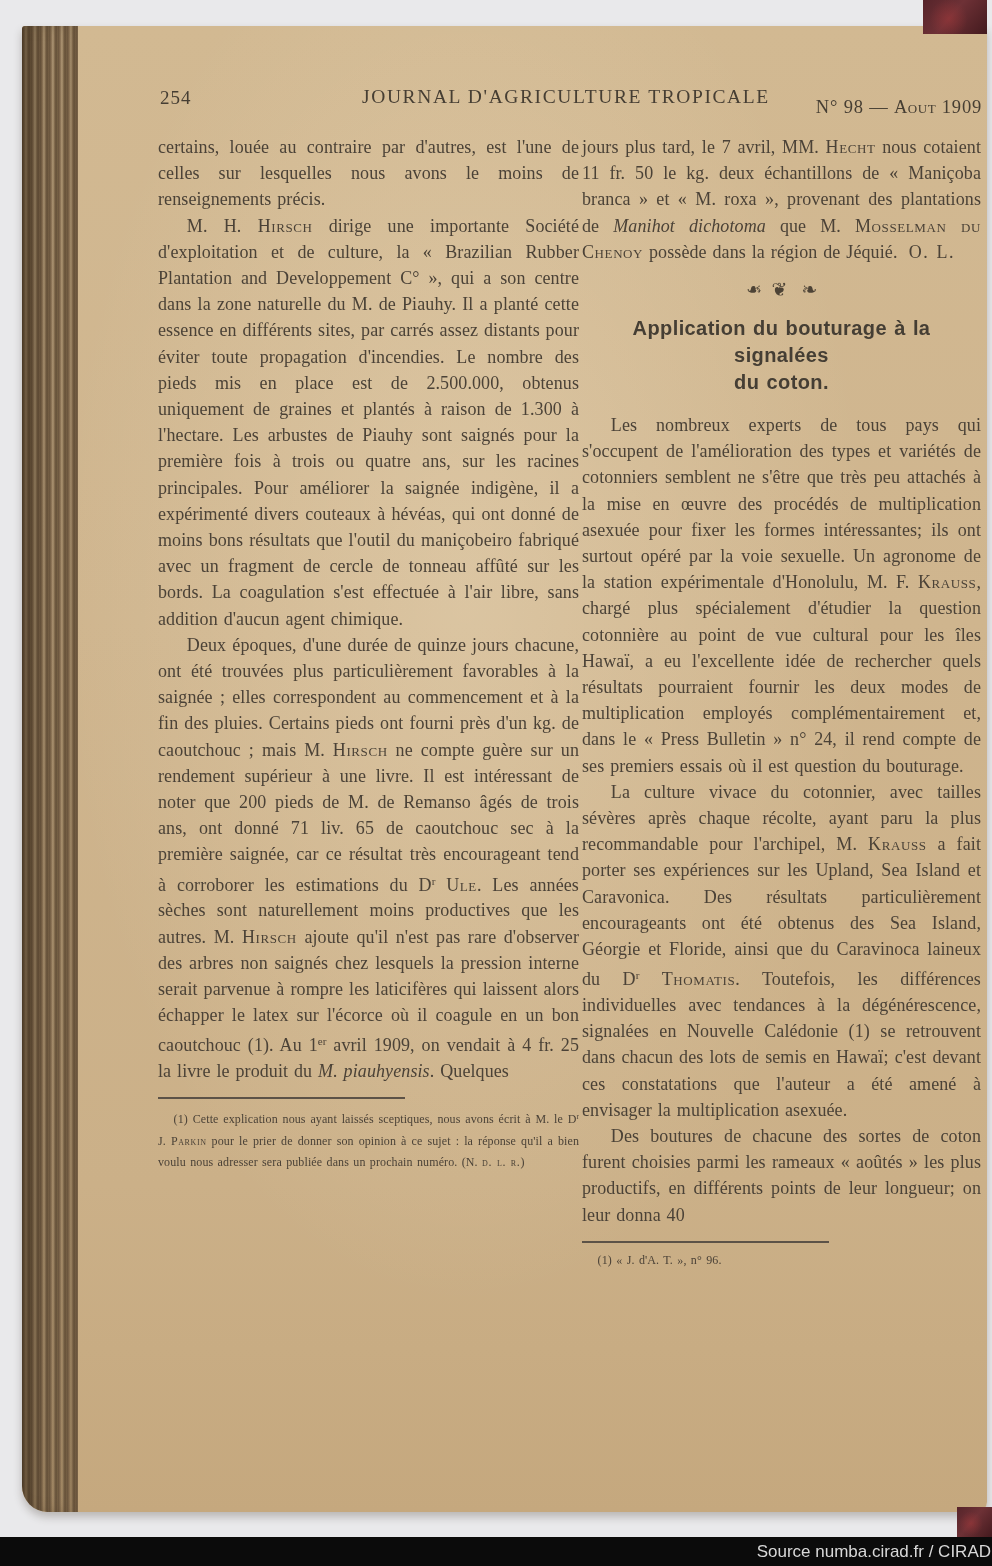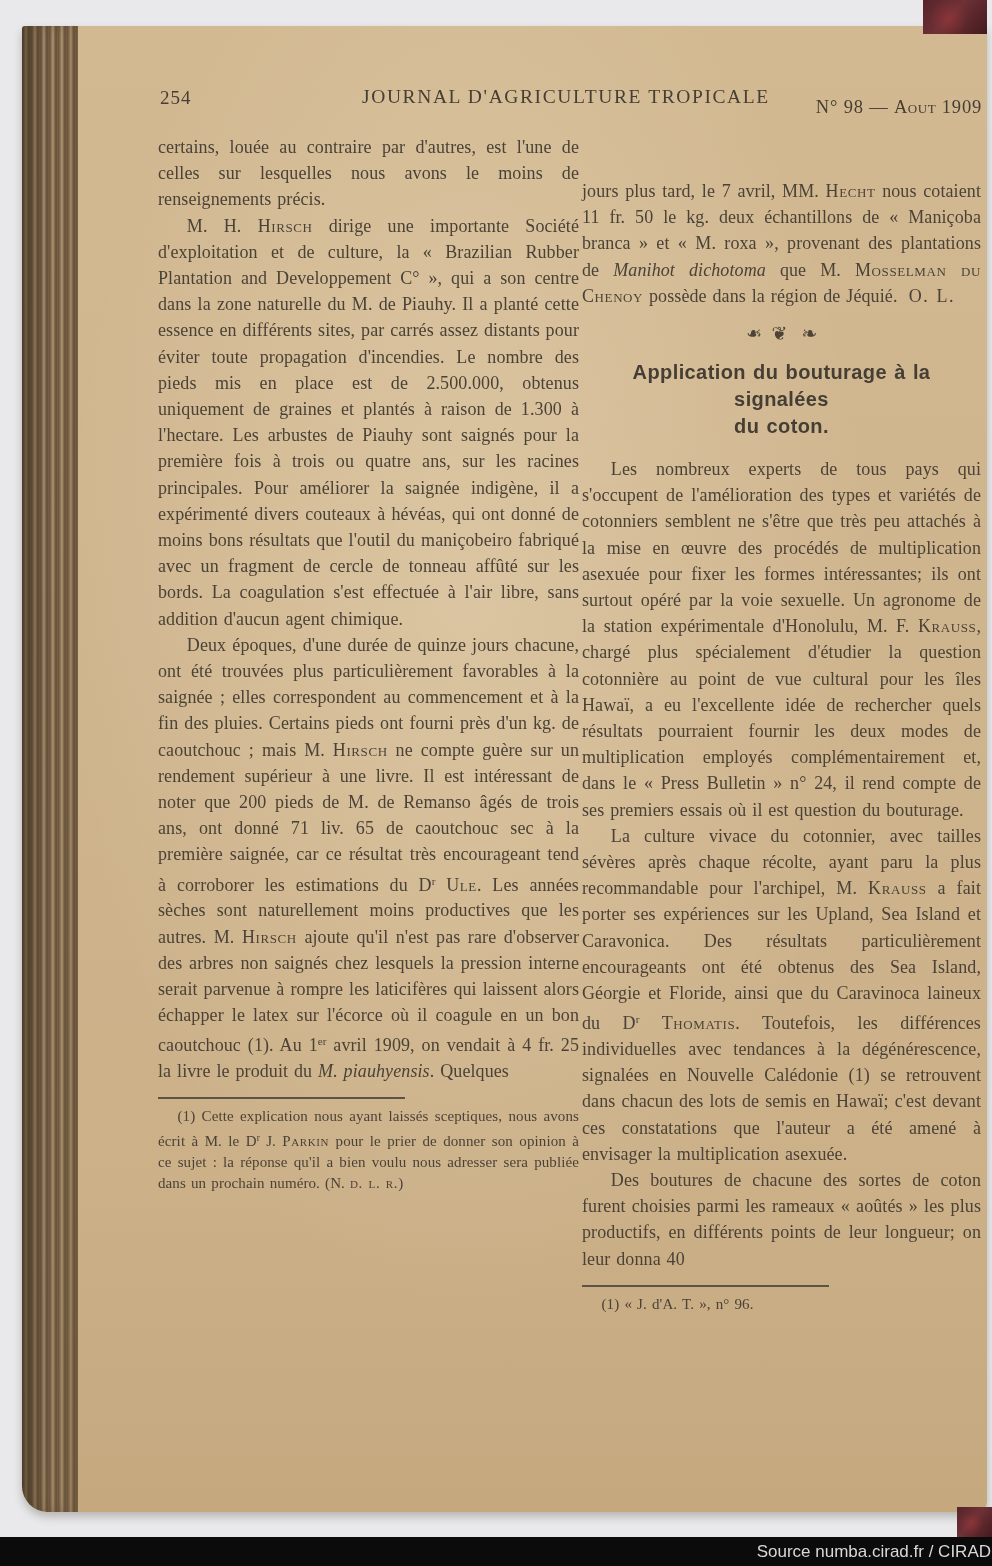--- a/index.html
+++ b/index.html
@@ -38,21 +38,21 @@
     font-size:19.5px;letter-spacing:1.6px;white-space:nowrap;font-weight:500;
   }
   .issue{position:absolute;right:0;top:2px;font-size:18.5px;letter-spacing:0.8px;white-space:nowrap;margin-top:11px;}
   
   .col{
     position:absolute;top:108px;
     font-size:18px;line-height:26.2px;color:#4b4237;
     text-align:justify;word-spacing:0.07em;letter-spacing:0.1px;
   }
   .col.left{left:136px;width:421px;}
-  .col.right{left:560px;width:399px;margin-top:44px;}
+  .col.right{left:560px;width:399px;}
   .para{margin:0;text-indent:1.6em;}
   .para.noindent{text-indent:0;}
   
   .s-sc{font-variant:small-caps;letter-spacing:0.6px;}
   .s-i{font-style:italic;}
   .s-sup{font-size:0.62em;vertical-align:0.5em;letter-spacing:0;}
   .s-sig{float:right;padding-right:26px;letter-spacing:1.5px;}
   
   .ornament{
     text-align:center;margin:14px 0 6px 0;color:#4d4336;
@@ -62,21 +62,21 @@
   .heading{
     margin:14px 0 16px 0;text-align:center;
     font-family:"Liberation Sans", sans-serif;font-weight:bold;
     font-size:20px;line-height:27px;color:#453e34;letter-spacing:0.4px;
     text-indent:0;
   }
   .heading .hl{display:block;}
   
   .fn-rule{width:247px;border-top:2px solid #5c5247;margin:13px 0 7px 0;}
   .footnote{
-    margin:0;font-size:15px;line-height:21.4px;text-indent:1.3em;
+    margin:0;font-size:12px;line-height:21.4px;text-indent:1.3em;
     color:#4b4237;text-align:justify;
   }
   
   .cover-corner{
     position:absolute;
     background:
       radial-gradient(circle at 40% 55%, rgba(190,60,60,0.35) 0%, rgba(0,0,0,0) 45%),
       linear-gradient(130deg,#56242a 0%,#6e3136 45%,#431a1e 100%);
   }
   .cover-corner.top{left:923px;top:0;width:64px;height:34px;}

